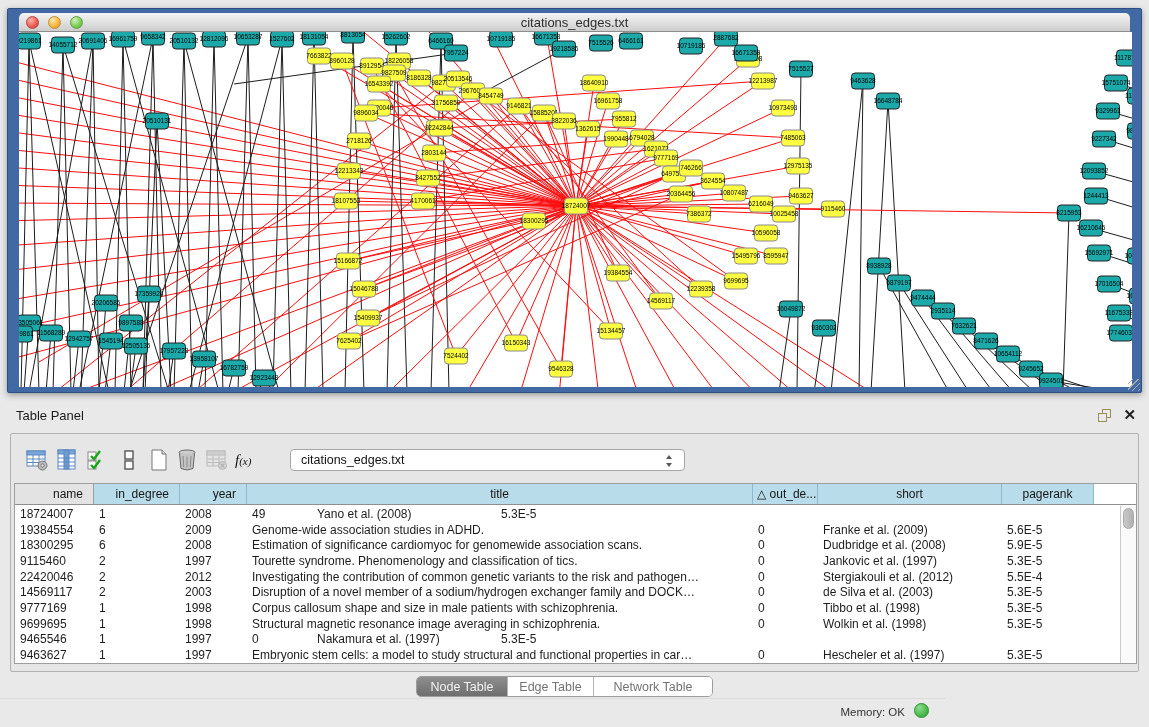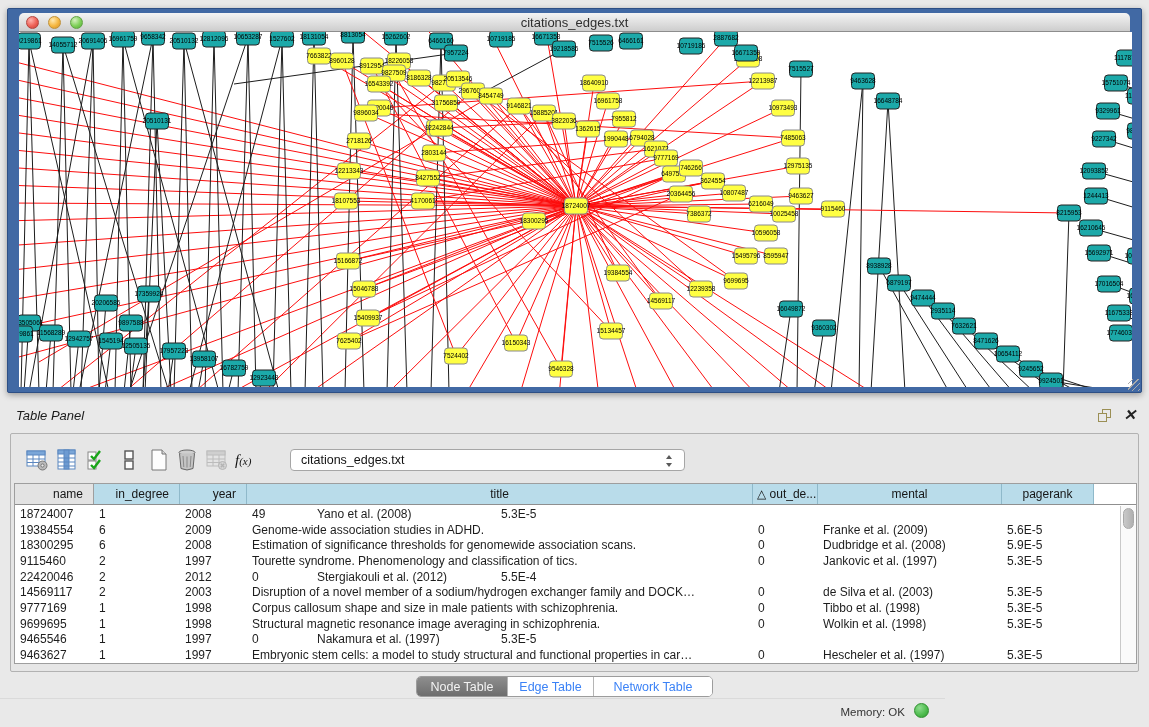--- a/index.html
+++ b/index.html
@@ -11,21 +11,21 @@
 .tl { position:absolute; top:3px; width:13px; height:13px; border-radius:50%; }
 #tl-red { left:7px; background:radial-gradient(circle at 35% 30%, #ffb3ad, #ee6156 55%, #c33e35); border:1px solid #b2453e;}
 #tl-yellow { left:29px; background:radial-gradient(circle at 35% 30%, #ffe9b0, #f5b63e 55%, #cf8f2e); border:1px solid #c09138;}
 #tl-green { left:51px; background:radial-gradient(circle at 35% 30%, #d6f0c0, #7ed057 55%, #51a83a); border:1px solid #62a345;}
 #win-title { text-align:center; line-height:19px; font-size:13px; color:#2e2e2e; }
 #canvas { position:absolute; left:11px; top:23px; width:1113px; height:355px; background:#ffffff; }
 #grip { position:absolute; right:1px; bottom:1px; width:12px; height:12px;
   background:repeating-linear-gradient(135deg, transparent 0 3px, #aaa 3px 4px); }
 
 
-#tp-header { position:absolute; left:0; top:400px; width:1149px; height:33px;font-style:italic; }
+#tp-header { position:absolute; left:0; top:400px; width:1149px; height:33px; }
 #tp-title { position:absolute; left:16px; top:8px; font-size:13px; color:#1b1b1b; }
 #tp-float { position:absolute; right:36px; top:9px; width:15px; height:15px; }
 #tp-float .sq1 { position:absolute; left:4px; top:0; width:9px; height:9px; border:1px solid #9b8f55; background:#e9e9e9;}
 #tp-float .sq2 { position:absolute; left:0; top:4px; width:9px; height:9px; border:1px solid #9b8f55; background:#e9e9e9;}
 #tp-close { position:absolute; right:13px; top:6px; font-size:15px; font-weight:bold; color:#222; }
 
 #panel { position:absolute; left:10px; top:433px; width:1129px; height:239px; background:#e6e6e6; border:1px solid #b2b2b2; border-radius:2px; }
 
 
 #toolbar { position:absolute; left:6px; top:14px; height:26px; width:100%; }
@@ -46,21 +46,21 @@
 .al-l .lbl { text-align:left; padding-left:4px; }
 .c0{width:79px;} .c1{width:86px;} .c2{width:67px;} .c3{width:506px;} .c4{width:65px;} .c5{width:184px;} .c6{width:92px;} .c7{flex:1; border-right:none; background:#fff;}
 #tbody { position:absolute; left:0; top:22px; right:16px; bottom:0; overflow:hidden; }
 .tr { display:flex; height:15.7px; align-items:center; color:#1d1d1d; }
 .td { overflow:hidden; white-space:nowrap; padding-left:5px; }
 #vscroll { position:absolute; right:0; top:22px; width:16px; bottom:0; background:#fafafa; border-left:1px solid #c9c9c9; }
 #vthumb { position:absolute; left:2px; top:2px; width:11px; height:21px; border-radius:6px; background:linear-gradient(90deg,#c9c9c9,#b0b0b0); border:1px solid #a8a8a8; }
 
 
 #tabs { position:absolute; left:416px; top:676px; height:21px; display:flex; border:1px solid #9c9c9c; border-radius:5px; overflow:hidden; background:#fff; font-size:12.5px; }
-.tab { display:flex; align-items:center; justify-content:center; color:#3b82f6; background:#fff; height:100%; }
+.tab { display:flex; align-items:center; justify-content:center; color:#737373; background:#fff; height:100%; }
 .tab.active { background:linear-gradient(#8e8e8e,#6e6e6e); color:#f3f3f3; }
 .tab + .tab { border-left:1px solid #b5b5b5; }
 .tab.t0{width:90px;} .tab.t1{width:86px;} .tab.t2{width:119px;}
 
 
 #status { position:absolute; left:0; top:698px; width:945px; height:29px; border-top:1px solid #dadada; }
 #mem-label { position:absolute; right:40px; top:7px; font-size:11.5px; color:#333; }
 #mem-dot { position:absolute; right:16px; top:4px; width:15px; height:15px; border-radius:50%; background:radial-gradient(circle at 35% 30%, #8fdc8f, #4cbb4c 60%, #349934); border:1px solid #2e8f2e; }
 </style>
 </head>
@@ -893,21 +893,21 @@
         <div class="th c2 al-r">
           <div class="lbl">year</div>
         </div>
         <div class="th c3 al-c">
           <div class="lbl">title</div>
         </div>
         <div class="th c4 al-l">
           <div class="lbl">△ out_de...</div>
         </div>
         <div class="th c5 al-c">
-          <div class="lbl">mental</div>
+          <div class="lbl">short</div>
         </div>
         <div class="th c6 al-c">
           <div class="lbl">pagerank</div>
         </div>
         <div class="th c7"></div>
       </div>
     <div id="tbody">
         <div class="tr">
           <div class="td c0">18724007</div>
           <div class="td c1">1</div>
@@ -922,38 +922,39 @@
           <div class="td c2">2009</div>
           <div class="td c3">Genome-wide association studies in ADHD.</div>
           <div class="td c4">0</div>
           <div class="td c5">Franke et al. (2009)</div>
           <div class="td c6">5.6E-5</div>
         </div>
         <div class="tr">
           <div class="td c0">18300295</div>
           <div class="td c1">6</div>
           <div class="td c2">2008</div>
-          <div class="td c3">Estimation of significance thresholds for genomewide association scans.</div>
+          <div class="td c3">Estimation of significance cardiomyoc for genomewide association scans.</div>
           <div class="td c4">0</div>
           <div class="td c5">Dudbridge et al. (2008)</div>
           <div class="td c6">5.9E-5</div>
         </div>
         <div class="tr">
           <div class="td c0">9115460</div>
           <div class="td c1">2</div>
           <div class="td c2">1997</div>
           <div class="td c3">Tourette syndrome. Phenomenology and classification of tics.</div>
           <div class="td c4">0</div>
           <div class="td c5">Jankovic et al. (1997)</div>
           <div class="td c6">5.3E-5</div>
         </div>
         <div class="tr">
           <div class="td c0">22420046</div>
           <div class="td c1">2</div>
           <div class="td c2">2012</div>
+          <div class="td c3">Investigating the contribution of common genetic variants to the risk and pathogen…</div>
           <div class="td c4">0</div>
           <div class="td c5">Stergiakouli et al. (2012)</div>
           <div class="td c6">5.5E-4</div>
         </div>
         <div class="tr">
           <div class="td c0">14569117</div>
           <div class="td c1">2</div>
           <div class="td c2">2003</div>
           <div class="td c3">Disruption of a novel member of a sodium/hydrogen exchanger family and DOCK…</div>
           <div class="td c4">0</div>

